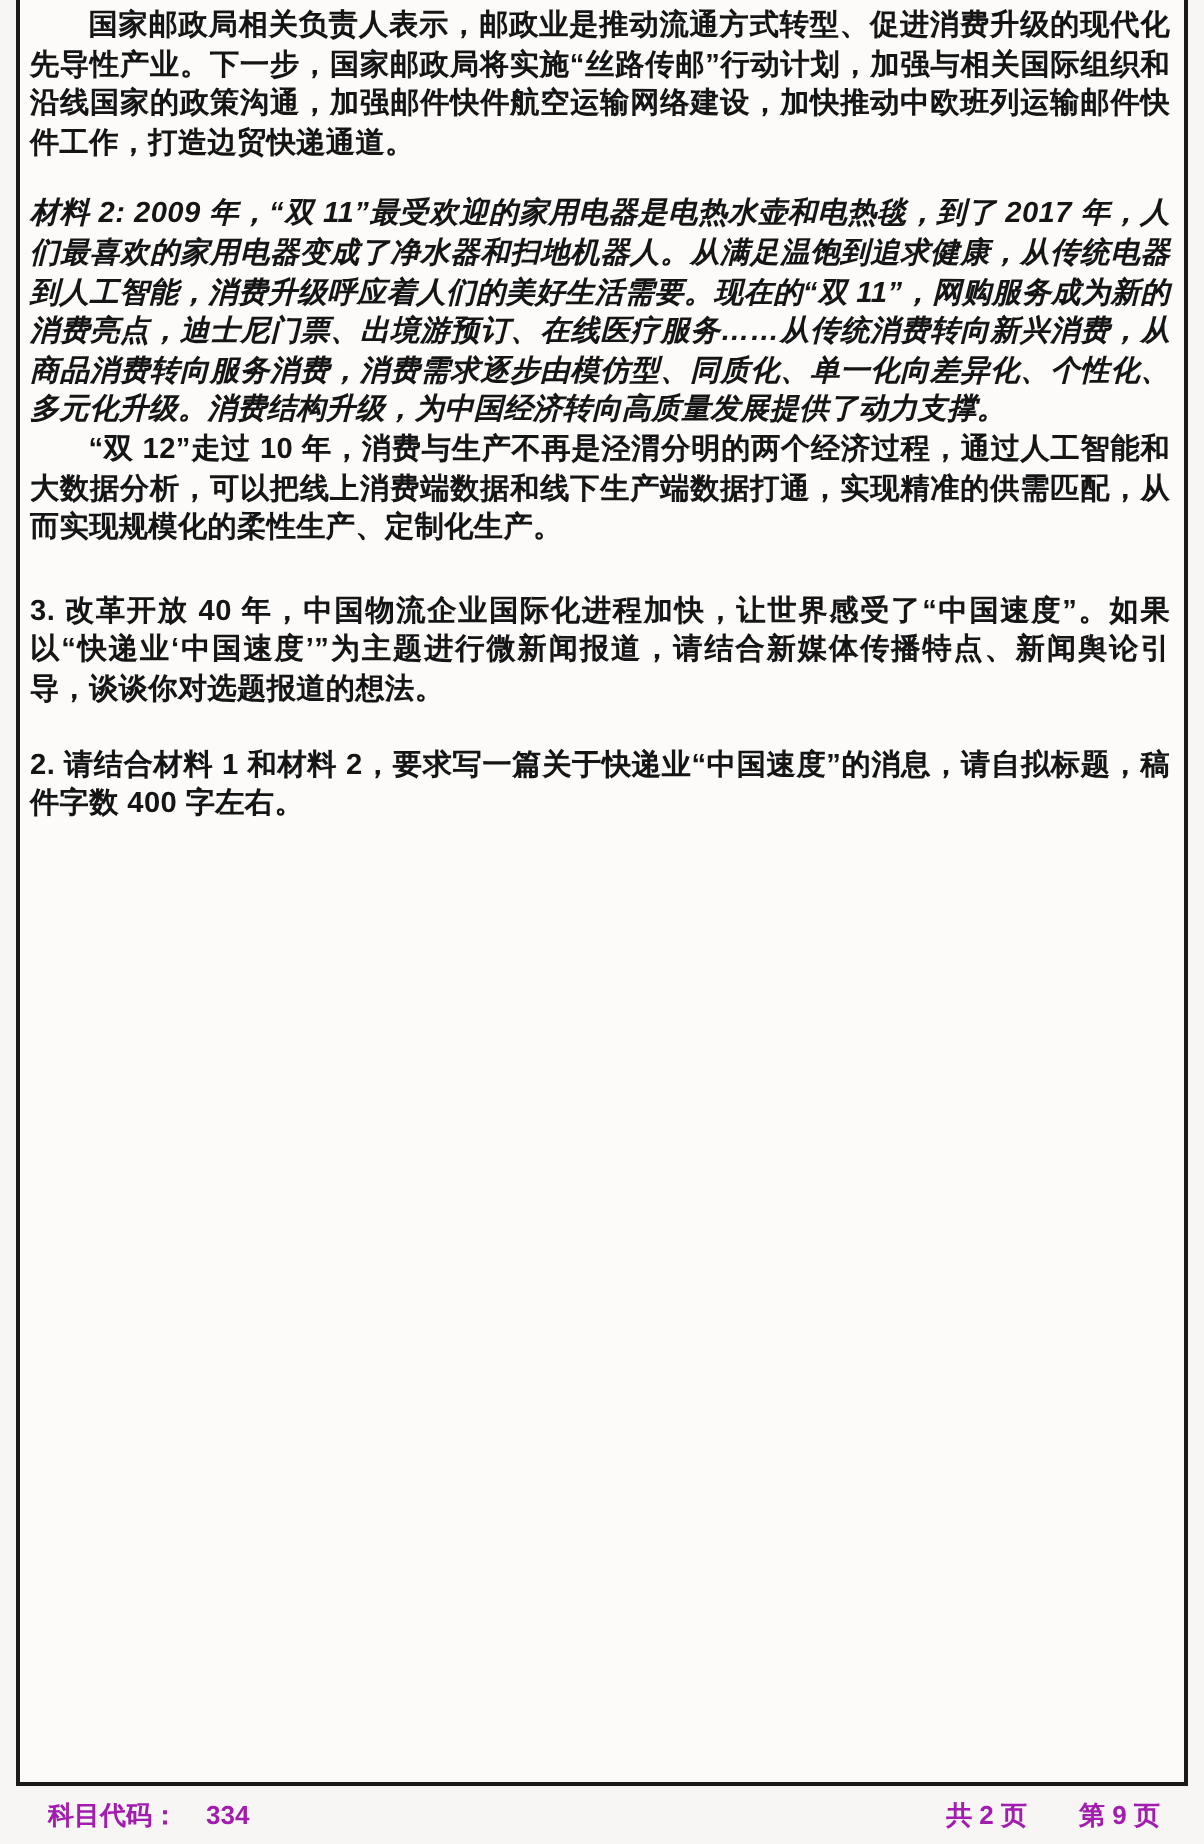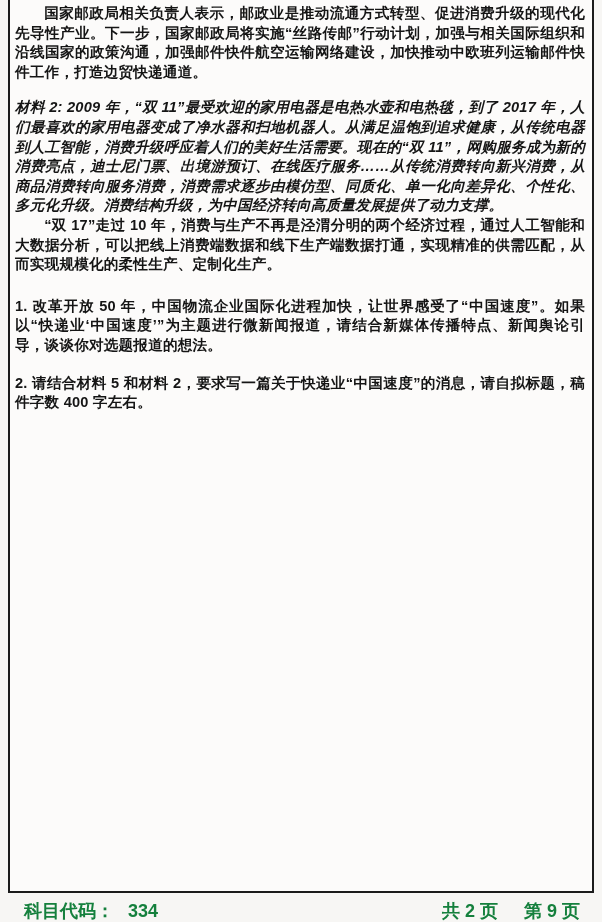--- a/index.html
+++ b/index.html
@@ -50,38 +50,38 @@
   .footer {
     position: absolute;
     left: 0;
     top: 896px;
     width: 594px;
     box-sizing: border-box;
     padding: 3px 14px 0 24px;
     display: flex;
     justify-content: space-between;
     align-items: baseline;
-    font-size: 18px;
+    font-size: 13px;
     font-weight: 700;
-    color: #15803d;
+    color: #a21caf;
   }
   .footer-left .code-value { margin-left: 14px; }
   .footer-right .pages-total { margin-right: 26px; }
 </style>
 </head>
 <body>
 
 <div class="top-border-artifact"></div>
 
 <div class="doc-box">
   <p class="para indent">国家邮政局相关负责人表示，邮政业是推动流通方式转型、促进消费升级的现代化先导性产业。下一步，国家邮政局将实施“丝路传邮”行动计划，加强与相关国际组织和沿线国家的政策沟通，加强邮件快件航空运输网络建设，加快推动中欧班列运输邮件快件工作，打造边贸快递通道。</p>
   <p class="para gap-material">材料 2: 2009 年，“双 11”最受欢迎的家用电器是电热水壶和电热毯，到了 2017 年，人们最喜欢的家用电器变成了净水器和扫地机器人。从满足温饱到追求健康，从传统电器到人工智能，消费升级呼应着人们的美好生活需要。现在的“双 11”，网购服务成为新的消费亮点，迪士尼门票、出境游预订、在线医疗服务……从传统消费转向新兴消费，从商品消费转向服务消费，消费需求逐步由模仿型、同质化、单一化向差异化、个性化、多元化升级。消费结构升级，为中国经济转向高质量发展提供了动力支撑。</p>
-  <p class="para indent">“双 17”走过 10 年，消费与生产不再是泾渭分明的两个经济过程，通过人工智能和大数据分析，可以把线上消费端数据和线下生产端数据打通，实现精准的供需匹配，从而实现规模化的柔性生产、定制化生产。</p>
-  <p class="para gap-q1">1. 改革开放 50 年，中国物流企业国际化进程加快，让世界感受了“中国速度”。如果以“快递业‘中国速度’”为主题进行微新闻报道，请结合新媒体传播特点、新闻舆论引导，谈谈你对选题报道的想法。</p>
-  <p class="para gap-q2">2. 请结合材料 5 和材料 2，要求写一篇关于快递业“中国速度”的消息，请自拟标题，稿件字数 400 字左右。</p>
+  <p class="para indent">“双 12”走过 10 年，消费与生产不再是泾渭分明的两个经济过程，通过人工智能和大数据分析，可以把线上消费端数据和线下生产端数据打通，实现精准的供需匹配，从而实现规模化的柔性生产、定制化生产。</p>
+  <p class="para gap-q1">3. 改革开放 40 年，中国物流企业国际化进程加快，让世界感受了“中国速度”。如果以“快递业‘中国速度’”为主题进行微新闻报道，请结合新媒体传播特点、新闻舆论引导，谈谈你对选题报道的想法。</p>
+  <p class="para gap-q2">2. 请结合材料 1 和材料 2，要求写一篇关于快递业“中国速度”的消息，请自拟标题，稿件字数 400 字左右。</p>
 </div>
 
 <div class="footer">
   <div class="footer-left">
     <span>科目代码：</span><span class="code-value">334</span>
   </div>
   <div class="footer-right">
     <span class="pages-total">共 2 页</span><span>第 9 页</span>
   </div>
 </div>

